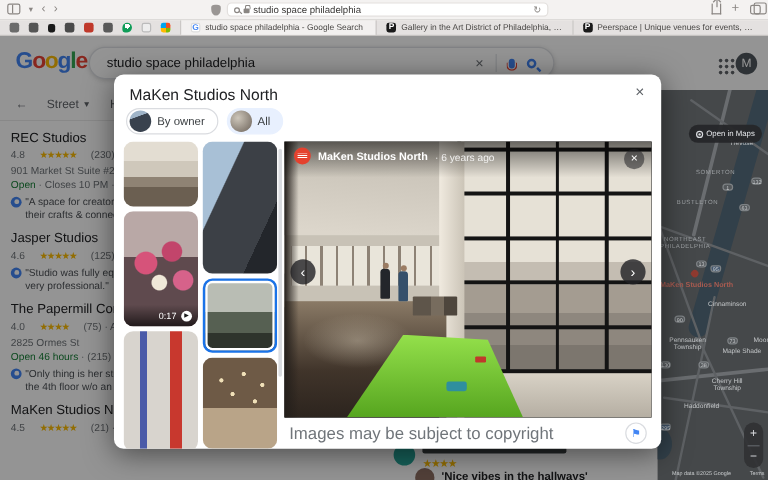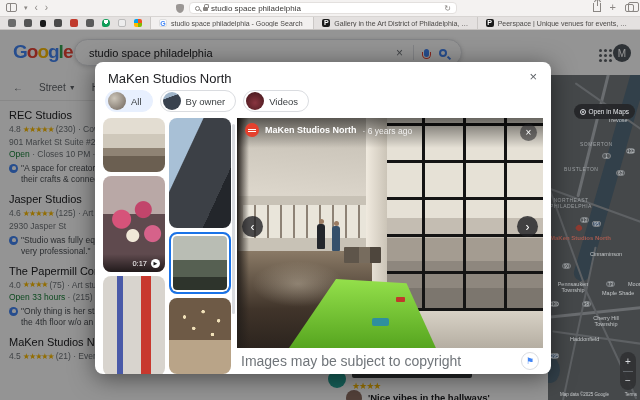--- a/index.html
+++ b/index.html
@@ -59,21 +59,21 @@
   .grid-glyph { width:3px; height:3px; background:#5f6368; border-radius:50%; position:absolute; right:38px; top:19px;
     box-shadow:5px 0 0 #5f6368, 10px 0 0 #5f6368, 0 5px 0 #5f6368, 5px 5px 0 #5f6368, 10px 5px 0 #5f6368, 0 10px 0 #5f6368, 5px 10px 0 #5f6368, 10px 10px 0 #5f6368; }
   .gavatar { position:absolute; right:9px; top:14px; width:18px; height:18px; border-radius:50%; background:#50575e; color:#fff; font-size:10px; display:flex; align-items:center; justify-content:center; }
   .filterrow { position:absolute; left:0; top:45px; width:540px; height:26px; background:#fff; border-bottom:1px solid #ebebeb; display:flex; align-items:center; gap:16px; padding:0 13px; font-size:10px; color:#5f6368; }
   .filt { display:flex; gap:3px; align-items:center; }
   .chev-down { font-size:7px; }
 
   .sidebar { position:absolute; left:0; top:71px; width:112px; height:299px; background:#fff; overflow:hidden; }
   .listing { padding:8px 0 0 9px; }
   .l-name { font-size:11px; color:#202124; white-space:nowrap; }
-  .l-meta { font-size:8.5px; color:#70757a; margin-top:3px; white-space:nowrap; display:flex; gap:2px; align-items:center; }
+  .l-meta { font-size:8.5px; color:#70757a; margin-top:3px; white-space:nowrap; display:flex; gap:12px; align-items:center; }
   .l-stars { color:#fbbc04; font-size:8px; letter-spacing:-1px; }
   .l-line { font-size:8.5px; color:#70757a; margin-top:2.5px; white-space:nowrap; }
   .st-open { color:#188038; }
   .l-quote { margin-top:4px; display:flex; gap:3px; align-items:flex-start; }
   .persona { flex:none; width:9px; height:9px; border-radius:50%; background:#4285f4; position:relative; margin-top:1px; }
   .persona::after { content:""; position:absolute; left:2.5px; top:2px; width:4px; height:4px; background:#fff; border-radius:50% 50% 40% 40%; }
   .q-lines { font-size:8.5px; color:#4d5156; line-height:11px; white-space:nowrap; }
 
   .bgreview { position:absolute; left:320px; top:340px; width:226px; height:30px; background:#fff; }
   .rev-av1 { position:absolute; left:8px; top:0px; width:18px; height:18px; border-radius:50%; background:#26a69a; }
@@ -271,37 +271,37 @@
             </div>
           </div>
       </div>
       <div class="listing">
         <div class="l-name">Jasper Studios</div>
         <div class="l-meta">
             <span>4.6</span>
             <span class="l-stars">★★★★★</span>
             <span>(125) · Art stud</span>
           </div>
-        <div class="l-line">2930 Jasper St</div>
         <div class="l-quote">
             <span class="persona"></span>
             <div class="q-lines">
               <div>"Studio was fully equippe</div>
               <div>very professional."</div>
             </div>
           </div>
       </div>
       <div class="listing">
         <div class="l-name">The Papermill Commun</div>
         <div class="l-meta">
             <span>4.0</span>
             <span class="l-stars">★★★★</span>
             <span>(75) · Art studi</span>
           </div>
-        <div class="l-line"><span class="st-open">Open 33 hours</span><span> · (215) 391-93</span></div>
+        <div class="l-line">2825 Ormes St</div>
+        <div class="l-line"><span class="st-open">Open 46 hours</span><span> · (215) 391-93</span></div>
         <div class="l-quote">
             <span class="persona"></span>
             <div class="q-lines">
               <div>"Only thing is her studio s</div>
               <div>the 4th floor w/o an elevat</div>
             </div>
           </div>
       </div>
       <div class="listing">
         <div class="l-name">MaKen Studios North</div>
@@ -373,31 +373,27 @@
     </div>
     <span class="map-attr">Map data ©2025 Google</span>
     <span class="map-terms">Terms</span>
   </div>
 
   <div class="modal">
     <div class="m-title">MaKen Studios North</div>
     <div class="m-close">×</div>
 
     <div class="chips">
-      <div class="chip sel">
-          <span class="chip-img ci-all"></span>
-          <span class="chip-label">All</span>
-        </div>
       <div class="chip">
           <span class="chip-img ci-owner"></span>
           <span class="chip-label">By owner</span>
         </div>
-      <div class="chip">
-          <span class="chip-img ci-videos"></span>
-          <span class="chip-label">Videos</span>
+      <div class="chip sel">
+          <span class="chip-img ci-all"></span>
+          <span class="chip-label">All</span>
         </div>
     </div>
 
     <div class="gallery">
       <div class="gcol c1">
         <div class="thumb t-interior" style="height:54px"></div>
         <div class="thumb t-flowers" style="height:96px">
           <div class="vbadge">
               <span class="vtime">0:17</span>
               <span class="vplay">▶</span>

